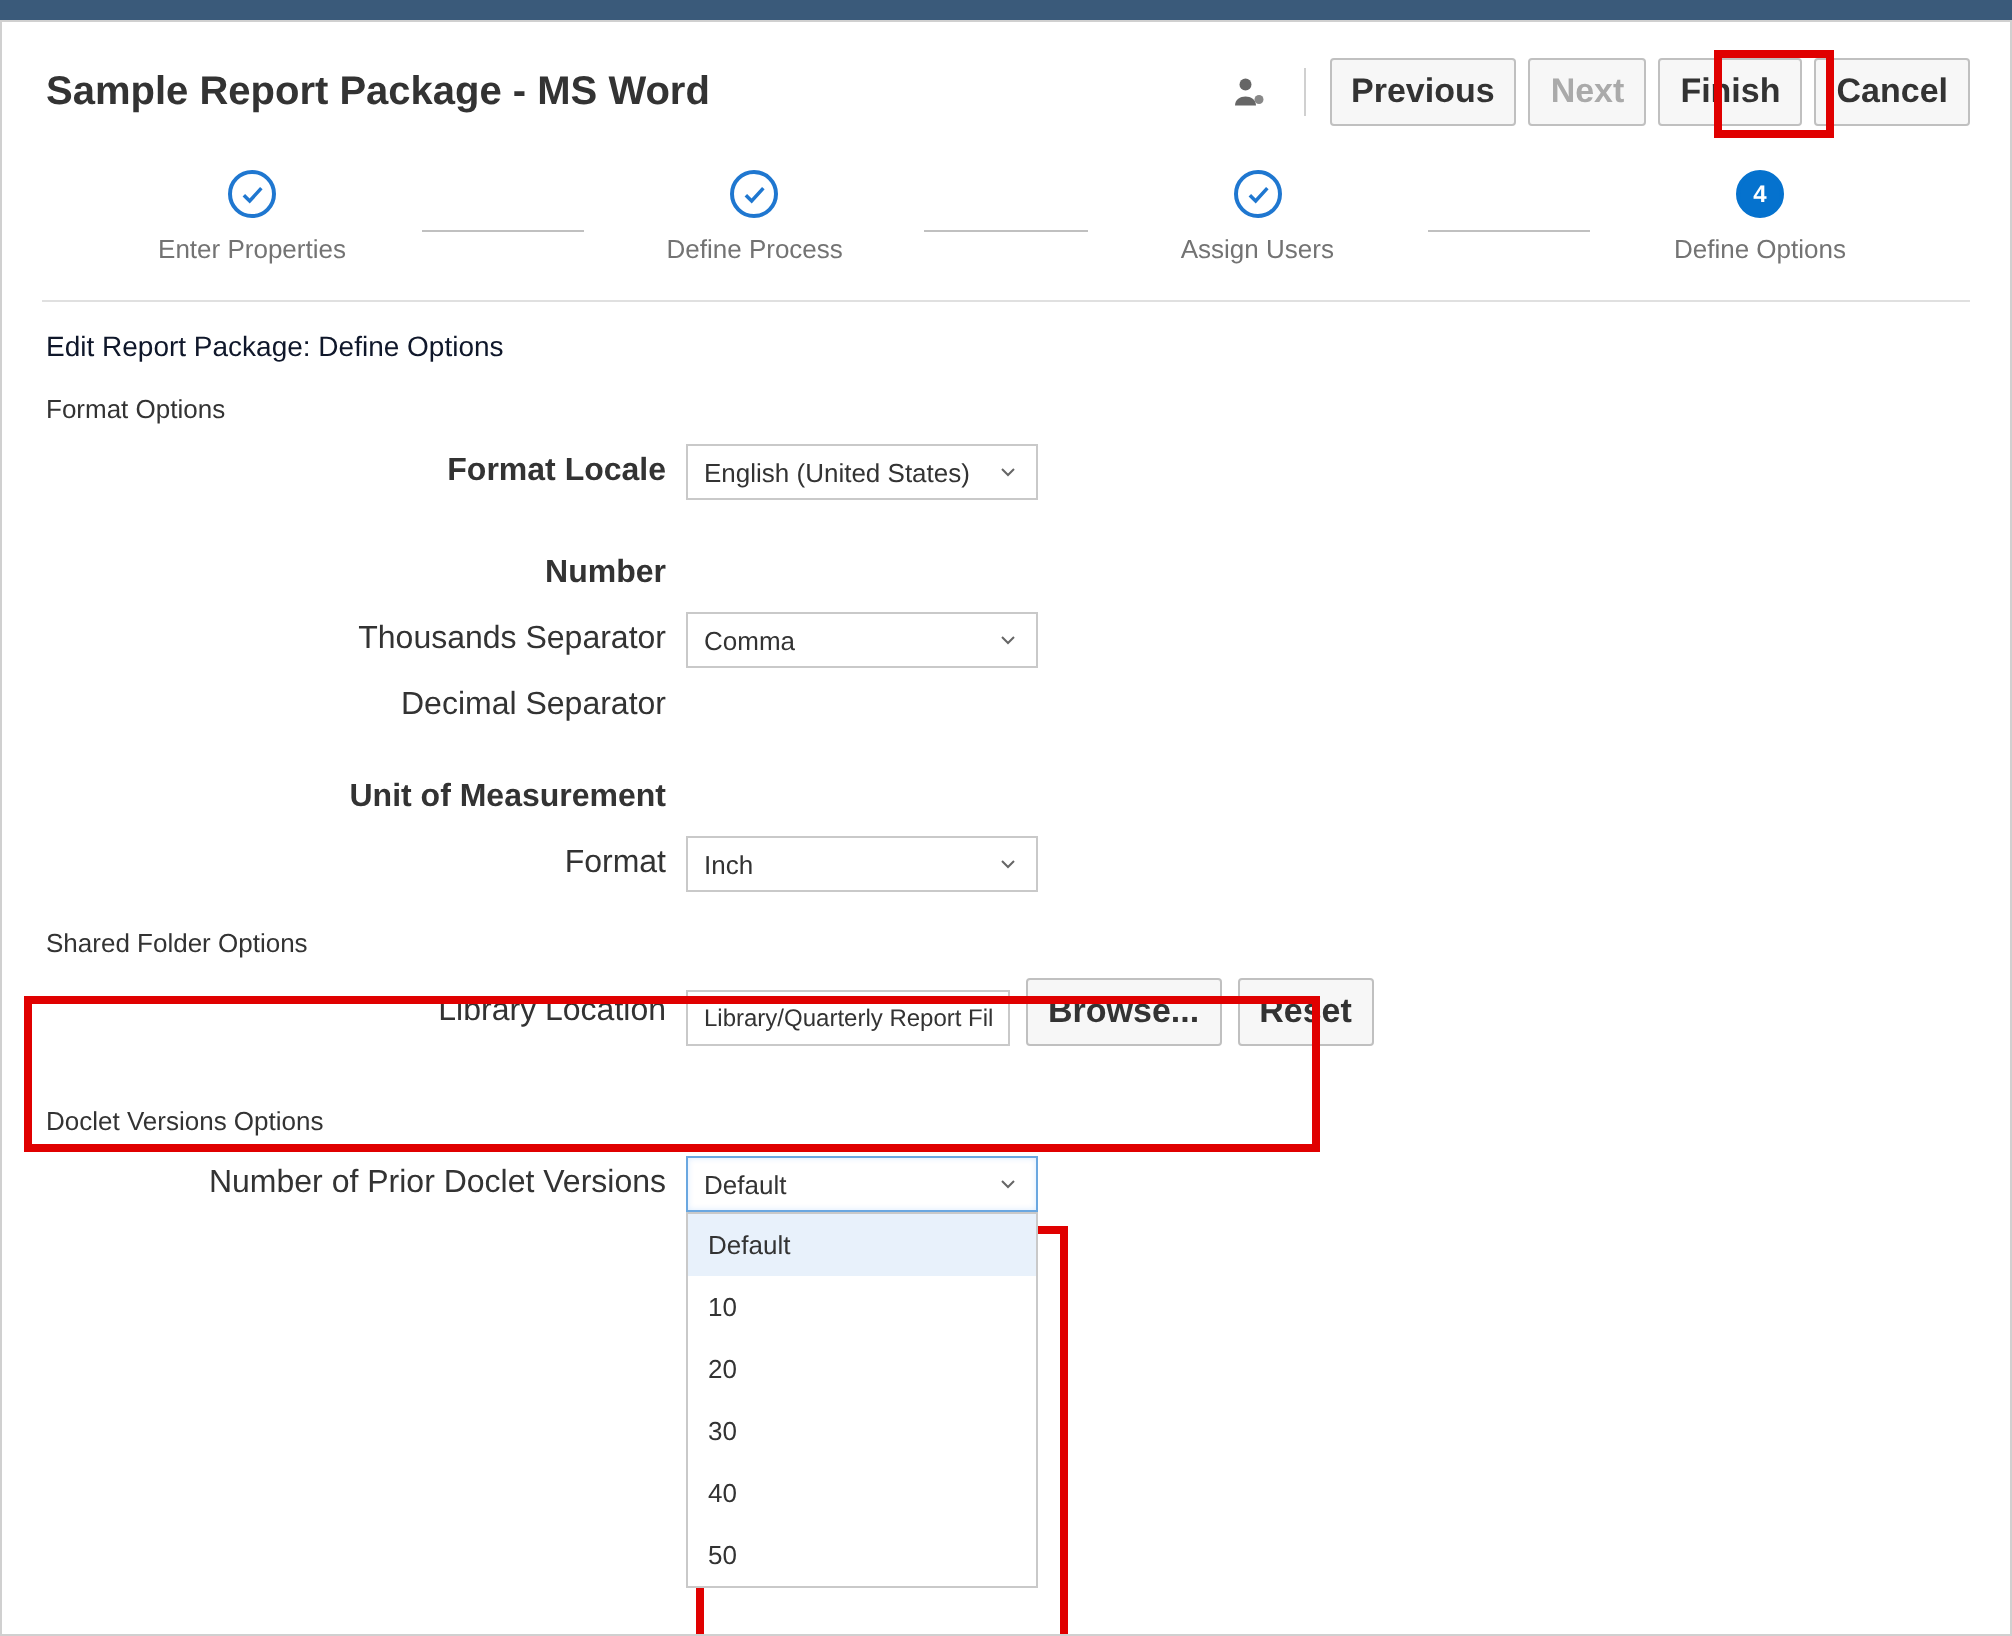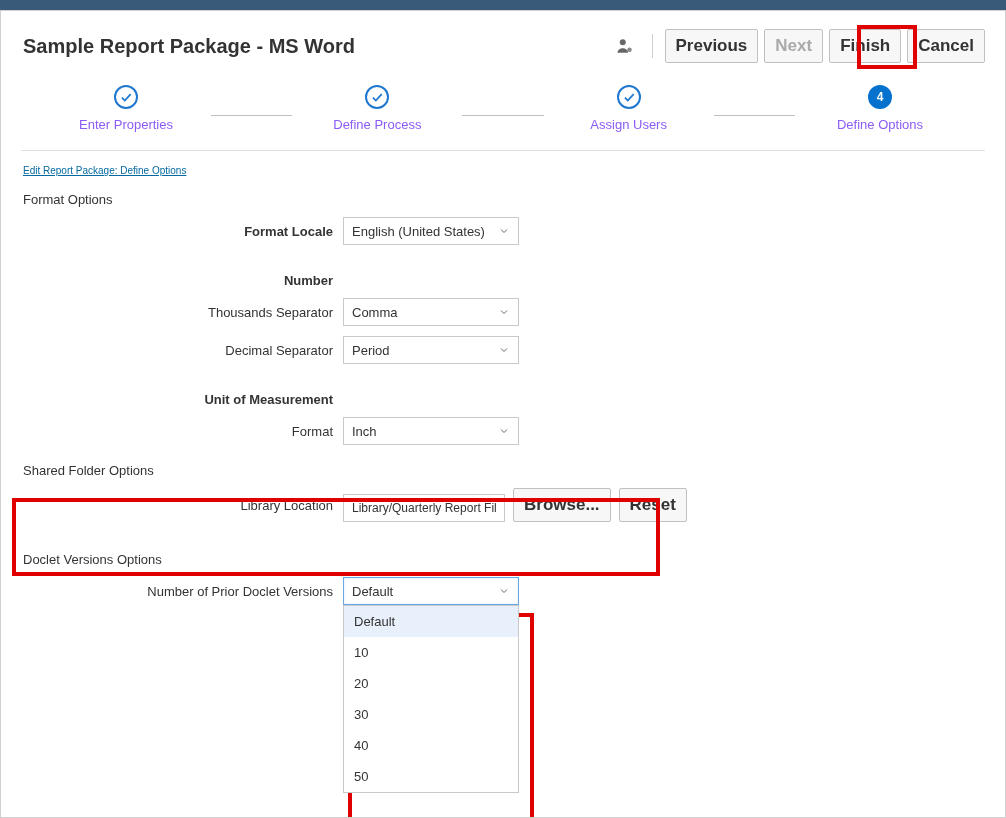--- a/index.html
+++ b/index.html
@@ -15,31 +15,31 @@
   .btn.disabled { color: #aaa; background: #f7f7f7; cursor: default; }
   .btn.bold { font-weight: bold; }
   .finish-highlight { position: relative; }
   .red-box { position: absolute; border: 4px solid #e00000; pointer-events: none; }
 
   .stepper { display: flex; align-items: center; justify-content: center; padding: 12px 40px 18px 40px; }
   .step { display: flex; flex-direction: column; align-items: center; width: 170px; }
   .step-circle { width: 24px; height: 24px; border: 2px solid #1f77d0; border-radius: 50%; display: flex; align-items: center; justify-content: center; background: #fff; color: #1f77d0; font-size: 12px; font-weight: bold; }
   .step-circle.current { background: #0572ce; border-color: #0572ce; color: #fff; }
   .step-circle svg { width: 14px; height: 14px; }
-  .step-label { margin-top: 8px; font-size: 13px; color: #8b5cf6; }
+  .step-label { margin-top: 8px; font-size: 13px; color: #737373; }
   .step-line-seg { height: 1px; background: #c0c0c0; flex: 1; margin-top: 13px; }
 
   .divider { height: 1px; background: #e0e0e0; margin: 0 20px; }
 
   .content { padding: 14px 22px; }
-  .section-title { font-size: 10px; color: #0369a1; margin-bottom: 16px; text-decoration: underline; }
+  .section-title { font-size: 14px; color: #0f172a; margin-bottom: 16px; }
   .subsection { font-size: 13px; color: #333; margin: 12px 0 10px 0; }
 
   .form-row { display: flex; align-items: center; margin: 10px 0; }
-  .form-label { width: 320px; text-align: right; padding-right: 10px; font-size: 13px; color: #333; }
+  .form-label { width: 320px; text-align: right; padding-right: 10px; font-size: 16px; color: #333; }
   .form-label.bold { font-weight: bold; }
   .form-control { display: flex; align-items: flex-end; gap: 8px; }
   .select { width: 176px; height: 28px; border: 1px solid #c9c9c9; background: #fff; display: flex; align-items: center; justify-content: space-between; padding: 0 8px; font-size: 13px; color: #333; cursor: pointer; }
   .select.open { border-color: #6aa7e0; box-shadow: inset 0 0 3px rgba(0,120,255,0.15); }
   .chevron { width: 12px; height: 12px; color: #666; }
   .text-input { width: 162px; height: 28px; border: 1px solid #c9c9c9; padding: 0 8px; font-size: 12px; color: #333; }
 
   .group-heading-row { display:flex; align-items:flex-start; margin: 28px 0 6px 0; }
   .group-heading-row .form-label { font-weight:bold; }
 
@@ -143,28 +143,20 @@
           <span>Comma</span>
           <svg class="chevron" viewBox="0 0 24 24" fill="none" stroke="currentColor" stroke-width="2">
               <polyline points="6 9 12 15 18 9"></polyline>
             </svg>
         </div>
       </div>
     </div>
 
     <div class="form-row">
       <div class="form-label">Decimal Separator</div>
-      <div class="form-control">
-        <div class="select">
-          <span>Period</span>
-          <svg class="chevron" viewBox="0 0 24 24" fill="none" stroke="currentColor" stroke-width="2">
-              <polyline points="6 9 12 15 18 9"></polyline>
-            </svg>
-        </div>
-      </div>
     </div>
 
     <div class="group-heading-row">
       <div class="form-label bold">Unit of Measurement</div>
     </div>
 
     <div class="form-row">
       <div class="form-label">Format</div>
       <div class="form-control">
         <div class="select">

